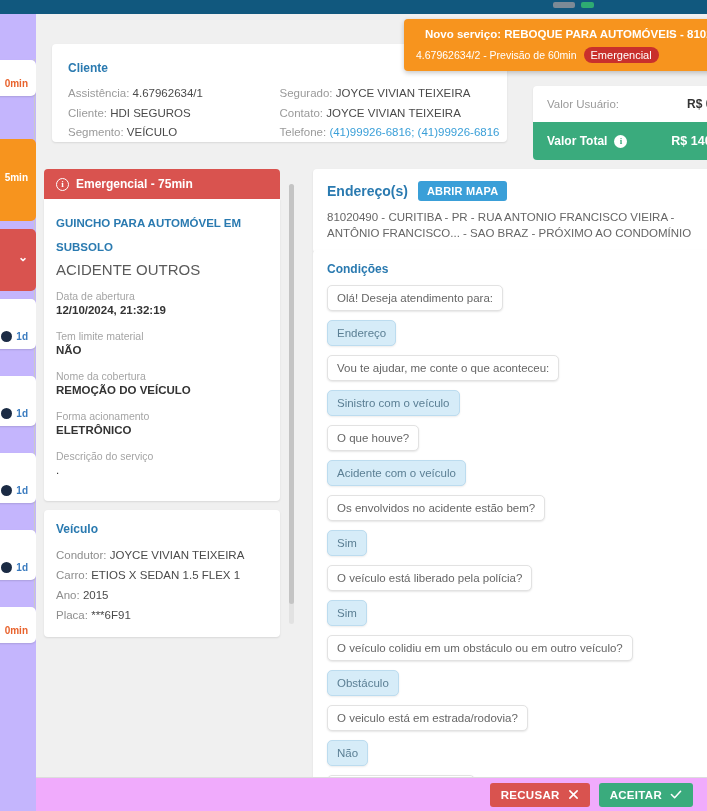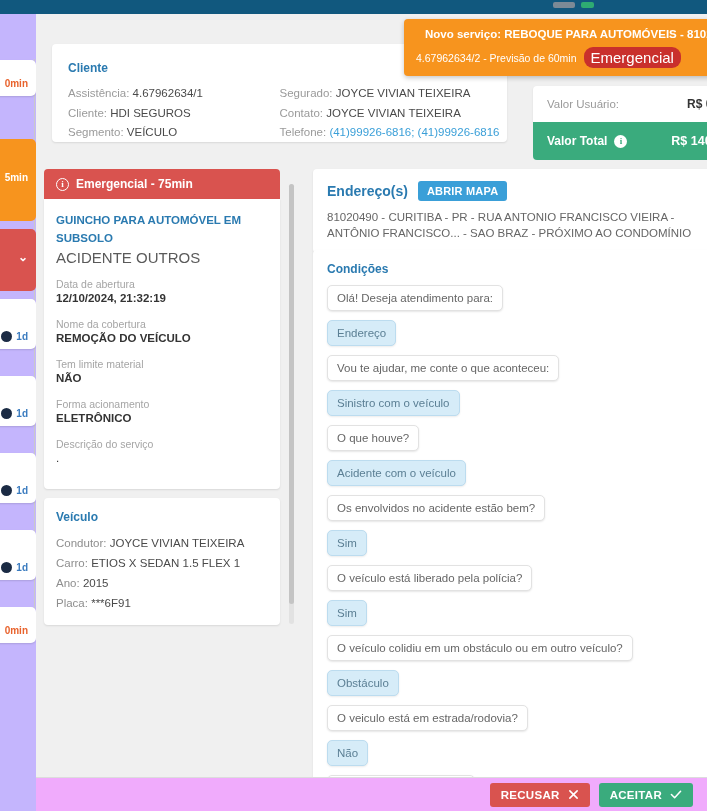--- a/index.html
+++ b/index.html
@@ -132,21 +132,21 @@
   .circ-i {
     width: 13px; height: 13px; border-radius: 50%;
     border: 1.3px solid #fff; color: #fff; font-size: 9px;
     display: inline-flex; align-items: center; justify-content: center;
     font-family: "Liberation Serif", serif; line-height: 1;
   }
   .emerg-body {
     background: #fff; border-radius: 0 0 4px 4px; padding: 12px;
     box-shadow: 0 1px 2px rgba(0,0,0,.10);
   }
-  .svc-name { color: #2a7ab0; font-size: 11.5px; font-weight: bold; line-height: 18px; }
+  .svc-name { color: #2a7ab0; font-size: 11.5px; font-weight: bold; line-height: 24px; }
   .svc-sub { color: #5a5a5a; font-size: 15px; margin-top: 2px; margin-bottom: 11px; }
   .fld { margin-bottom: 11px; }
   .fld .lbl { color: #a5a5a5; font-size: 10.5px; line-height: 14px; }
   .fld .val { color: #333; font-size: 11.5px; font-weight: bold; line-height: 15px; }
   .fld .val.plain { font-weight: normal; }
 
   .vehicle-card {
     margin-top: 9px; padding: 12px; min-height: 112px;
   }
   .vh-row { color: #8e8e8e; font-size: 11.5px; line-height: 20px; }
@@ -210,21 +210,21 @@
   }
   .toast-line1 {
     display: flex; align-items: center; gap: 9px;
     font-size: 11.5px; font-weight: bold; white-space: nowrap;
   }
   .toast-line2 {
     display: flex; align-items: center; gap: 7px;
     margin-top: 7px; font-size: 10.5px; white-space: nowrap;
   }
   .toast-badge {
-    background: #c9302c; color: #fff; font-size: 15px;
+    background: #c9302c; color: #fff; font-size: 11px;
     border-radius: 9px; padding: 2px 7px; font-weight: normal;
   }
   .scroll-track {
     position: absolute; left: 253px; top: 170px; width: 5px; height: 440px;
     background: #e2e2e2; border-radius: 3px;
   }
   .scroll-thumb {
     position: absolute; left: 0; top: 0; width: 5px; height: 420px;
     background: #c4c4c4; border-radius: 3px;
   }
@@ -365,26 +365,26 @@
       </div>
       <div class="emerg-body">
         <div class="svc-name">GUINCHO PARA AUTOMÓVEL EM SUBSOLO</div>
         <div class="svc-sub">ACIDENTE OUTROS</div>
 
         <div class="fld">
           <div class="lbl">Data de abertura</div>
           <div class="val">12/10/2024, 21:32:19</div>
         </div>
         <div class="fld">
+          <div class="lbl">Tem limite material</div>
+          <div class="val">NÃO</div>
+        </div>
+        <div class="fld">
           <div class="lbl">Nome da cobertura</div>
           <div class="val">REMOÇÃO DO VEÍCULO</div>
-        </div>
-        <div class="fld">
-          <div class="lbl">Tem limite material</div>
-          <div class="val">NÃO</div>
         </div>
         <div class="fld">
           <div class="lbl">Forma acionamento</div>
           <div class="val">ELETRÔNICO</div>
         </div>
         <div class="fld">
           <div class="lbl">Descrição do serviço</div>
           <div class="val plain">.</div>
         </div>
       </div>

